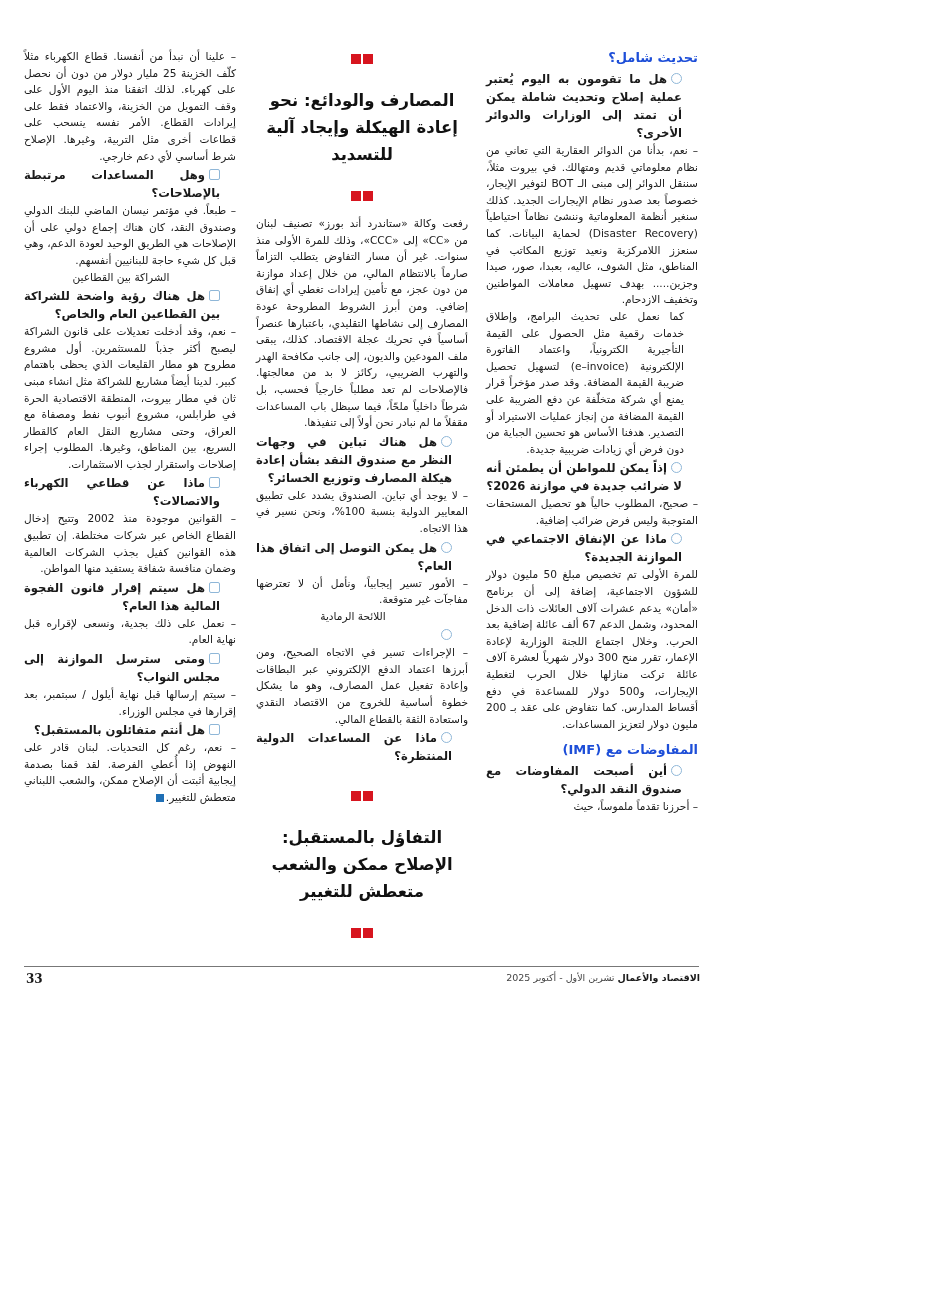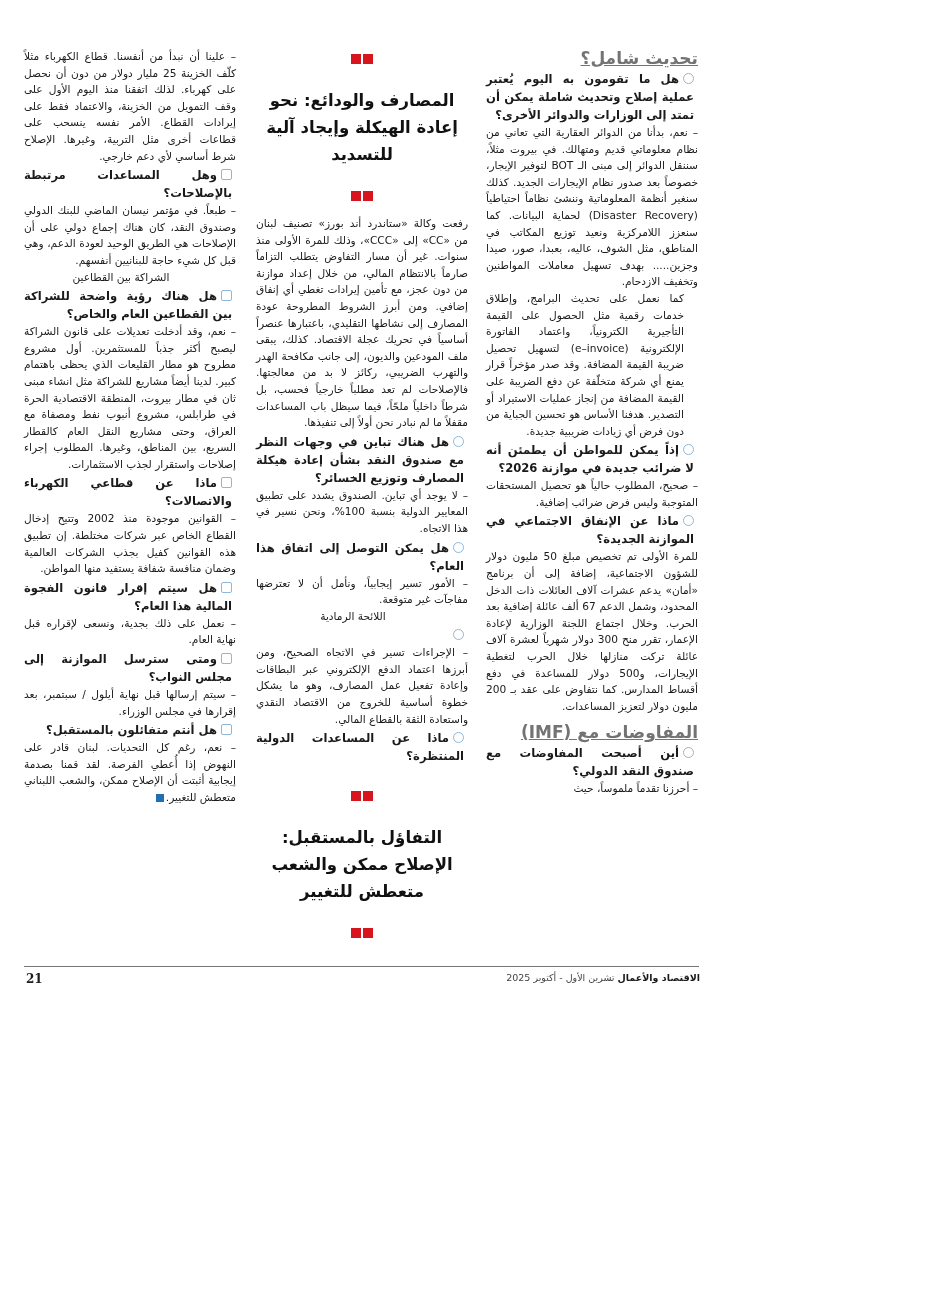--- a/index.html
+++ b/index.html
@@ -6,25 +6,25 @@
     body { width: 941px; height: 1305px; position: relative; overflow: hidden;
       font-family: "DejaVu Sans", sans-serif; color: #1a1a1a; }
     .page { position: absolute; left: 0; top: 0; width: 941px; height: 1305px; }
     .col { position: absolute; top: 48px; width: 212px; direction: rtl; text-align: justify;
       font-size: 10.6px; line-height: 16.6px; }
     .col-right { left: 486px; }
     .col-mid { left: 256px; }
     .col-left { left: 24px; }
     .col p { margin: 0; }
     .col .ans { text-indent: 0; }
-    .col .q { font-weight: bold; font-size: 11.6px; line-height: 18px; margin: 2px 4px 0 0; }
+    .col .q { font-weight: bold; font-size: 11.6px; line-height: 18px; margin: 2px 16px 0 0; }
     .q .qicon { display: inline-block; width: 9px; height: 9px; border-radius: 50%;
       border: 1px solid #8fb7d8; margin-left: 4px; vertical-align: middle; position: relative; top: -1px; }
     .q .qicon.anchor { border-radius: 2px; }
-    .sec-head { color: #737373; font-weight: bold; font-size: 17px; line-height: 20px; margin: 0 0 4px 0; text-decoration: underline; }
+    .sec-head { color: #1d4ed8; font-weight: bold; font-size: 13px; line-height: 20px; margin: 0 0 4px 0; }
     .sec-head.spaced { margin-top: 8px; }
     .sub { text-align: center; margin: 0; padding-right: 18px; }
     .indent { padding-right: 14px; }
     .title-block { text-align: center; margin: 6px 0 14px 0; }
     .red-squares { display: flex; justify-content: center; gap: 2px; direction: ltr; }
     .red-squares span { display: block; width: 10px; height: 10px; background: #d7151f; }
     .title { font-weight: bold; font-size: 16.5px; line-height: 27px; margin: 23px 0; text-align: center; color: #111; }
     .end-mark { display: inline-block; width: 8px; height: 8px; background: #1f6fb5; vertical-align: middle; margin-right: 2px; }
     .footer-rule { position: absolute; left: 24px; top: 966px; width: 675px; height: 1px; background: #777; }
     .page-num { position: absolute; left: 26px; top: 972px; font-family: "DejaVu Serif", serif; font-weight: bold; font-size: 12px; }
@@ -96,18 +96,18 @@
     <p class="ans">– القوانين موجودة منذ 2002 وتتيح إدخال القطاع الخاص عبر شركات مختلطة. إن تطبيق هذه القوانين كفيل بجذب الشركات العالمية وضمان منافسة شفافة يستفيد منها المواطن.</p>
     <p class="q"><span class="qicon anchor"></span><span>هل سيتم إقرار قانون الفجوة المالية هذا العام؟</span></p>
     <p class="ans">– نعمل على ذلك بجدية، ونسعى لإقراره قبل نهاية العام.</p>
     <p class="q"><span class="qicon anchor"></span><span>ومتى سترسل الموازنة إلى مجلس النواب؟</span></p>
     <p class="ans">– سيتم إرسالها قبل نهاية أيلول / سبتمبر، بعد إقرارها في مجلس الوزراء.</p>
     <p class="q"><span class="qicon anchor"></span><span>هل أنتم متفائلون بالمستقبل؟</span></p>
     <p class="ans"><span>– نعم، رغم كل التحديات. لبنان قادر على النهوض إذا أُعطي الفرصة. لقد قمنا بصدمة إيجابية أثبتت أن الإصلاح ممكن، والشعب اللبناني متعطش للتغيير.</span><span class="end-mark"></span></p>
   </div>
 
   <div class="footer-rule"></div>
-  <div class="page-num">21</div>
+  <div class="page-num">33</div>
   <div class="footer-info">
     <b>الاقتصاد والأعمال</b>
     <span class="light">تشرين الأول - أكتوبر 2025</span>
   </div>
 </div>
 
 </body></html>

